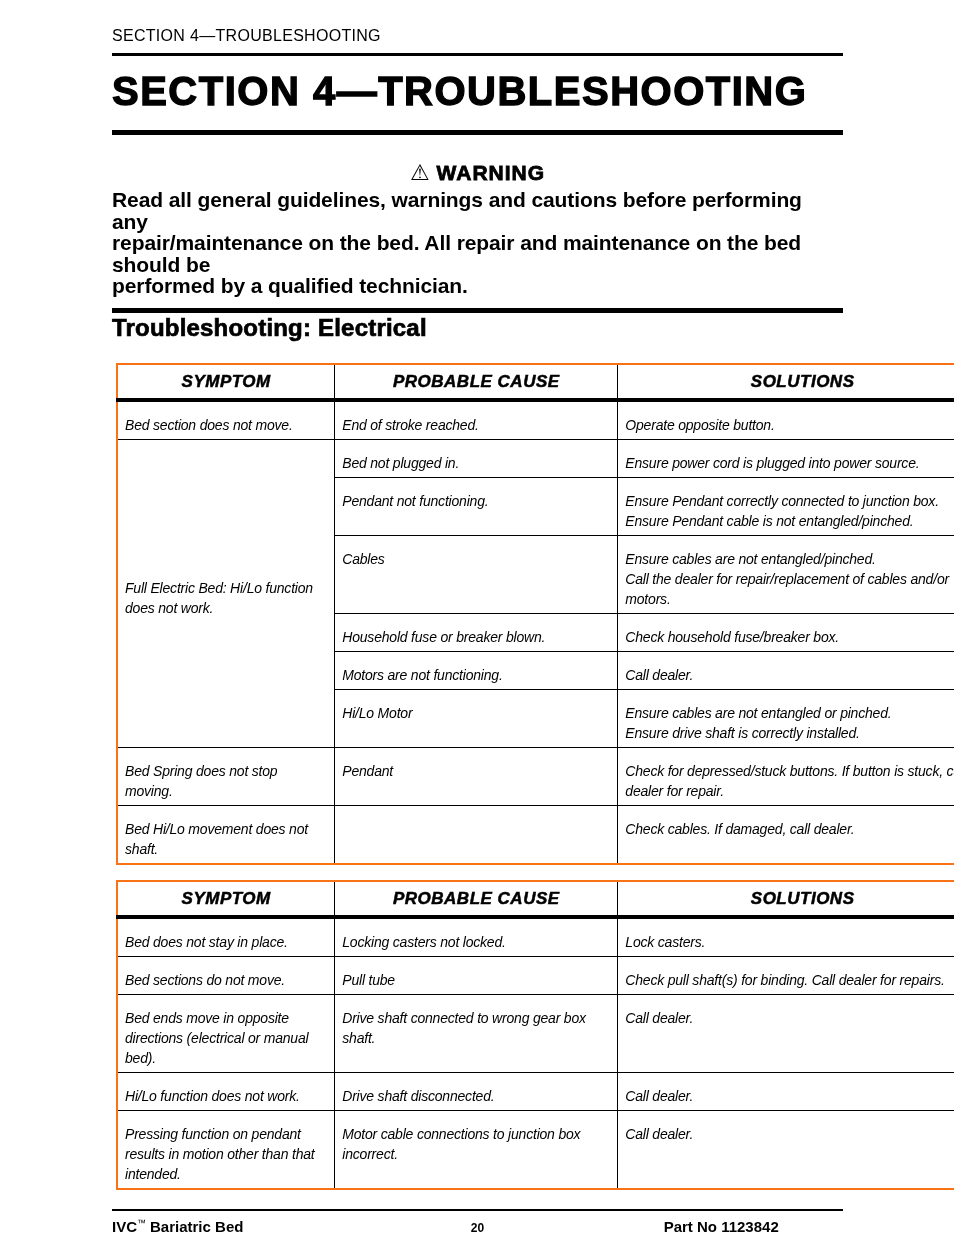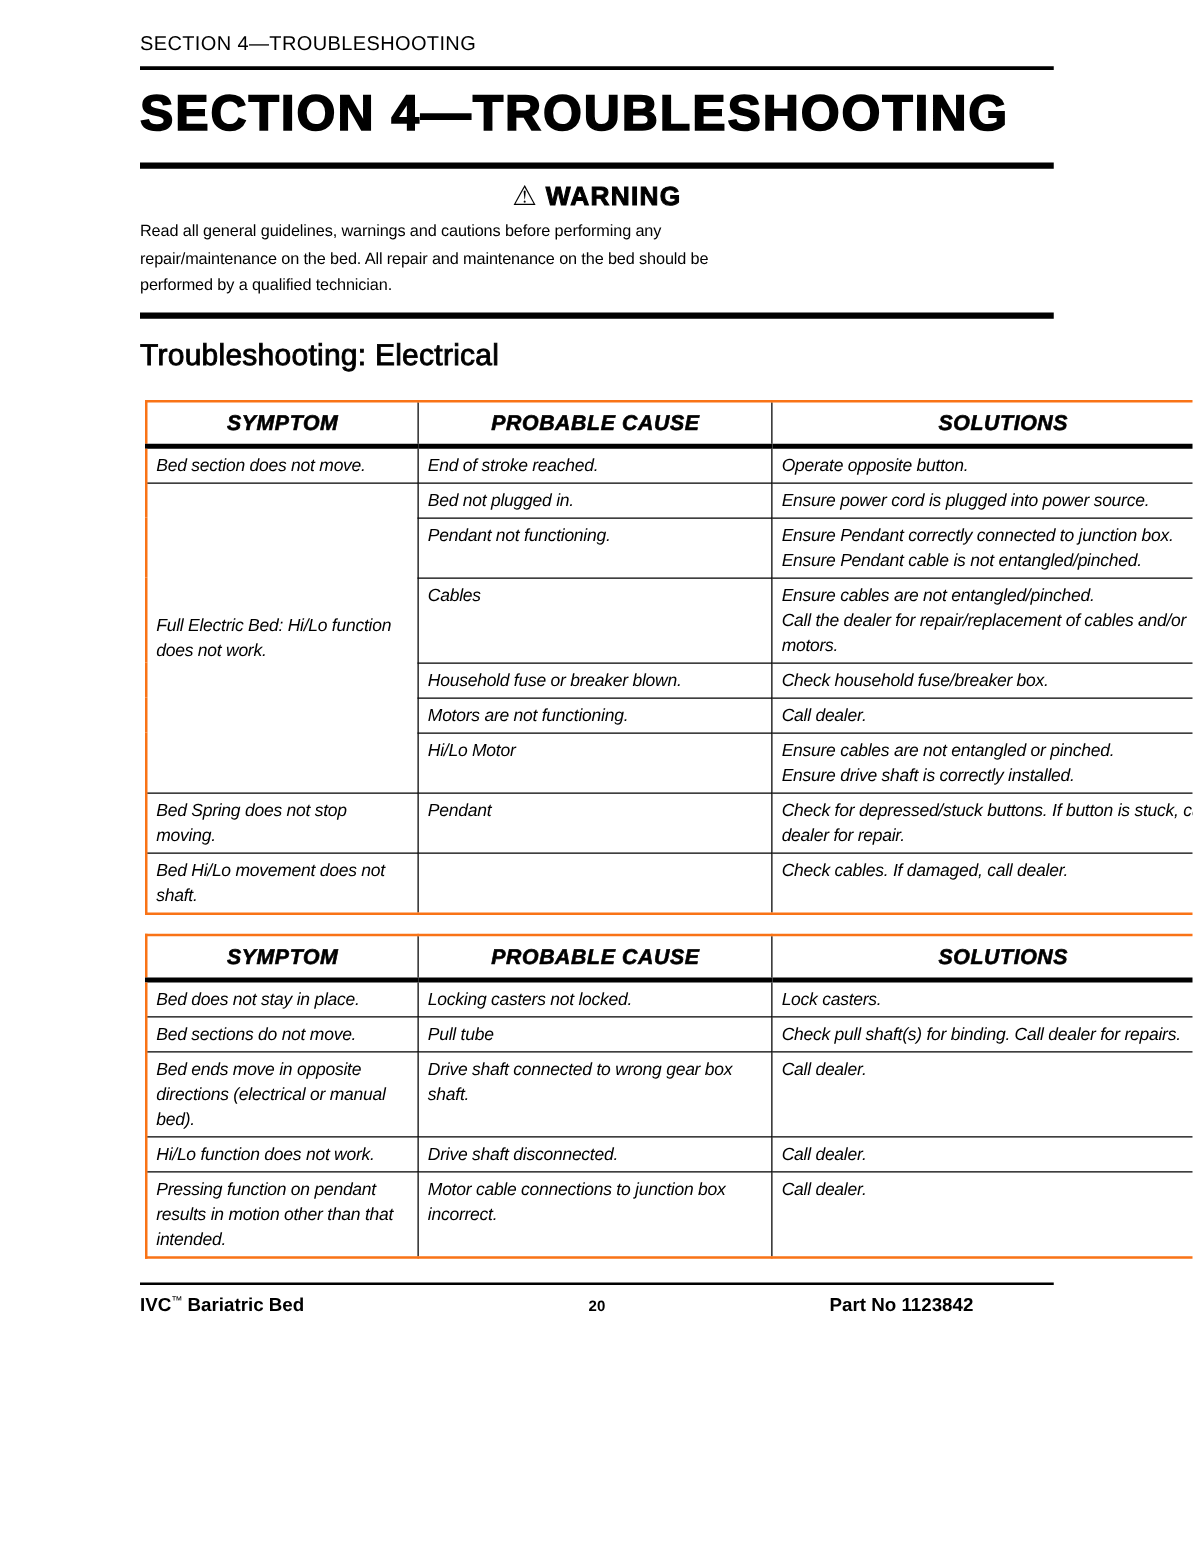--- a/index.html
+++ b/index.html
@@ -23,48 +23,47 @@
     font-size: 40px;
     line-height: 44px;
     font-weight: 700;
     letter-spacing: 1.5px;
     -webkit-text-stroke: 1.3px #000;
   }
   .thick-rule { height: 5px; background: #000; }
   .rule-1 { margin-top: 17px; }
   .rule-2 { margin-top: 11px; }
   .warning-head {
-    margin-top: 9px;
+    margin-top: 24px;
     text-align: center;
     font-size: 21px;
     line-height: 27px;
     font-weight: 700;
     letter-spacing: 1px;
     -webkit-text-stroke: 0.8px #000;
   }
   .warning-head .w-icon {
     font-family: "DejaVu Sans", sans-serif;
     -webkit-text-stroke: 0 transparent;
     font-weight: 400;
     font-size: 22px;
     margin-right: 6px;
   }
   .warning-text {
     margin-top: 3px;
-    font-size: 13px;
+    font-size: 21px;
     line-height: 21.5px;
-    font-weight: 400;
+    font-weight: 700;
     white-space: pre-line;
     letter-spacing: -0.1px;
   }
   h2.section-heading {
-    margin-top: 15px;
     font-size: 24px;
     line-height: 30px;
-    font-weight: 400;
+    font-weight: 700;
     letter-spacing: 0.2px;
     -webkit-text-stroke: 0.7px #000;
   }
   table.ts-table {
     border-collapse: collapse;
     table-layout: fixed;
     width: 873px;
     margin: 20px 0 0 4px;
     border: 2px solid #f97316;
     font-style: italic;
@@ -80,21 +79,21 @@
     line-height: 21px;
     padding: 6px 4px;
     letter-spacing: 0.5px;
     -webkit-text-stroke: 0.5px #000;
   }
   .ts-table td {
     border: 1px solid #000;
     vertical-align: top;
     font-size: 14px;
     line-height: 20px;
-    padding: 3px 7px 4px 7px;
+    padding: 13px 7px 4px 7px;
     letter-spacing: -0.2px;
     white-space: pre-line;
     overflow: hidden;
   }
   .ts-table td[rowspan] { vertical-align: middle; }
   .sec-mech .ts-table { margin-top: 15px; }
   .footer-rule { height: 2px; background: #000; margin-top: 19px; }
   .footer {
     display: flex;
     align-items: baseline;

